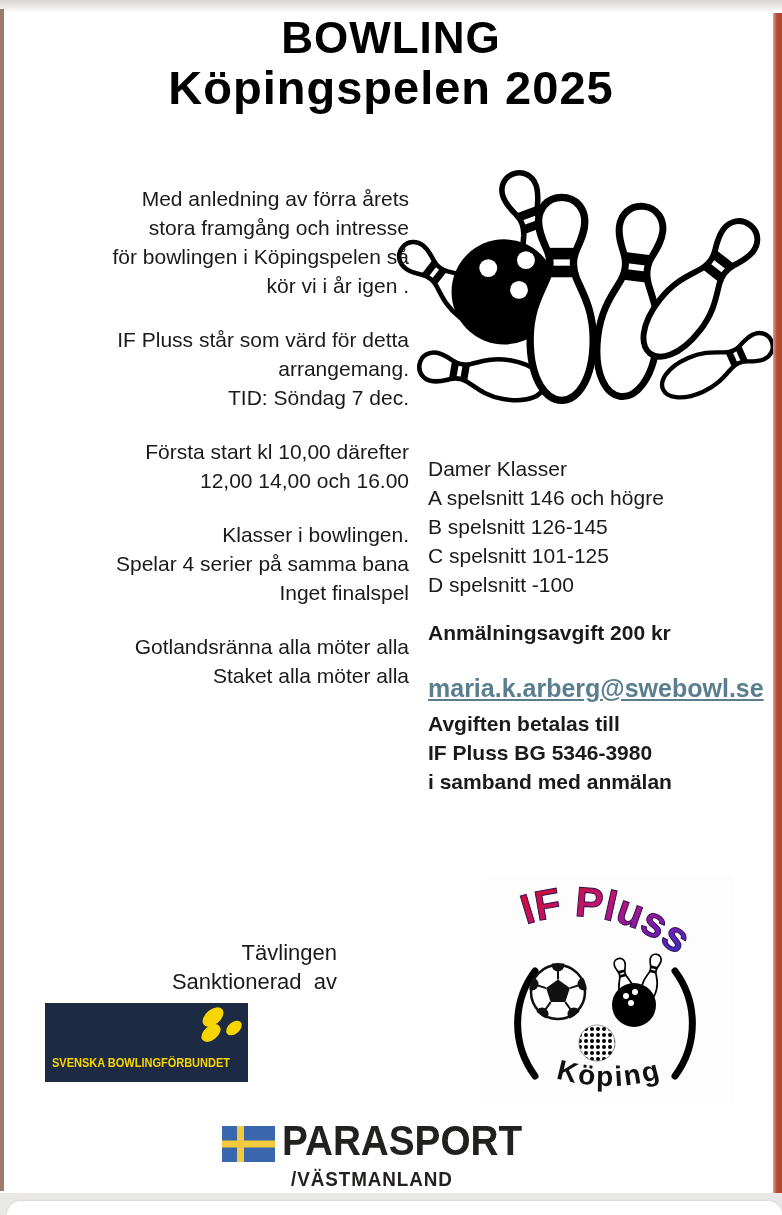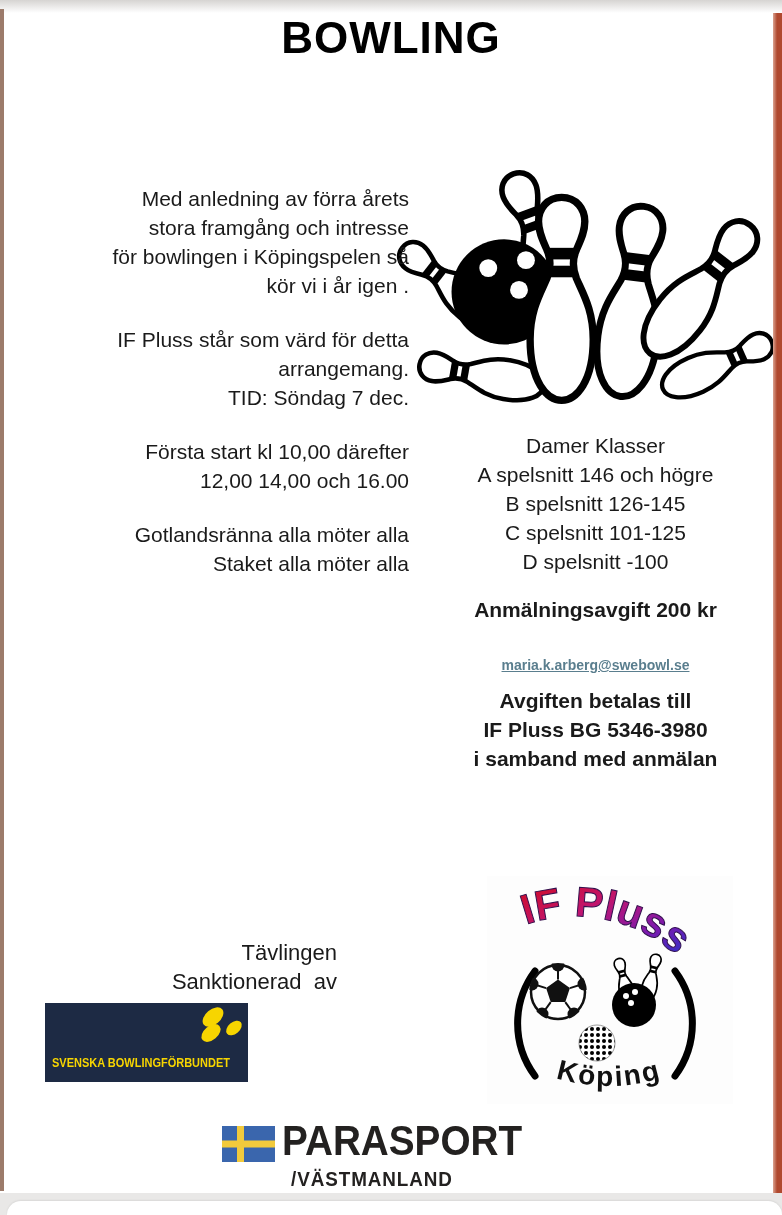--- a/index.html
+++ b/index.html
@@ -28,25 +28,25 @@
 
   .col-left { position:absolute; left:37px; top:184px; width:372px;text-align:right; }
   .col-left .p-intro   { margin-bottom:25px; }
   .col-left .p-host    { margin-bottom:25px; }
   .col-left .p-starts  { margin-bottom:25px; }
   .col-left .p-classes { margin-bottom:25px; }
   .col-left .p-format  { margin-bottom:25px; }
 
   .sanction { position:absolute; left:37px; top:938px; width:300px; font-size:22px;text-align:right; }
 
-  .col-right { position:absolute; left:428px; top:431px; width:335px;text-align:center; }
+  .col-right { position:absolute; left:428px; top:454px; width:335px; }
   .p-women    { margin-bottom:19px; }
   .p-fee      { margin-bottom:27px; }
   .p-deadline { margin-bottom:0; }
-  .email-link { display:inline-block; margin:0 0 6px 0; font-size:14px; line-height:29px;
+  .email-link { display:inline-block; margin:0 0 6px 0; font-size:25px; line-height:29px;
     font-weight:bold; color:#5a7e8e; text-decoration:underline; cursor:pointer; }
 
   .clipart { position:absolute; left:393px; top:140px; width:382px; height:280px; }
   .ifpluss-logo { position:absolute; left:487px; top:876px; width:246px; height:228px;
     background:#fdfdfd; }
   .sbf-logo { position:absolute; left:45px; top:1003px; width:203px; height:79px; }
 
   .parasport { position:absolute; left:0; top:1116px; width:758px; height:85px; }
   .flag { position:absolute; left:222px; top:10px; width:53px; height:36px; }
   .parasport-name { position:absolute; left:282px; top:0; font-size:43px; font-weight:bold;
@@ -55,20 +55,21 @@
     color:#232120; transform:scaleX(.92); transform-origin:left top; letter-spacing:1px; }
 </style>
 </head>
 <body>
 
 <div class="page">
   <div class="top-band"></div>
 
   <div class="title">
     <div class="l1">BOWLING</div>
+    <div class="l2">Köpingspelen 2025</div>
   </div>
 
   <svg class="clipart" viewBox="0 0 385 280" aria-hidden="true">
     <defs>
       <path id="pinpath" d="M0,-105 C14,-105 22,-94 22,-82 C22,-72 18,-64 14,-55 C10,-46 10,-38 14,-28 C20,-14 30,2 30,30 C30,70 14,88 0,88 C-14,88 -30,70 -30,30 C-30,2 -20,-14 -14,-28 C-10,-38 -10,-46 -14,-55 C-18,-64 -22,-72 -22,-82 C-22,-94 -14,-105 0,-105 Z"></path>
       <clipPath id="pinclip">
           <use href="#pinpath"></use>
         </clipPath>
       <g id="pin">
         <use href="#pinpath" fill="#ffffff" stroke="#000000" stroke-width="7"></use>
@@ -106,20 +107,23 @@
   <div class="col-left">
     <p class="para p-intro">Med anledning av förra årets
 stora framgång och intresse
 för bowlingen i Köpingspelen så
 kör vi i år igen .</p>
     <p class="para p-host">IF Pluss står som värd för detta
 arrangemang.
 TID: Söndag 7 dec.</p>
     <p class="para p-starts">Första start kl 10,00 därefter
 12,00 14,00 och 16.00</p>
+    <p class="para p-classes">Klasser i bowlingen.
+Spelar 4 serier på samma bana
+Inget finalspel</p>
     <p class="para p-format">Gotlandsränna alla möter alla
 Staket alla möter alla</p>
   </div>
 
   <div class="sanction para">Tävlingen
 Sanktionerad  av</div>
 
   <div class="col-right">
     <p class="para p-women">Damer Klasser
 A spelsnitt 146 och högre

